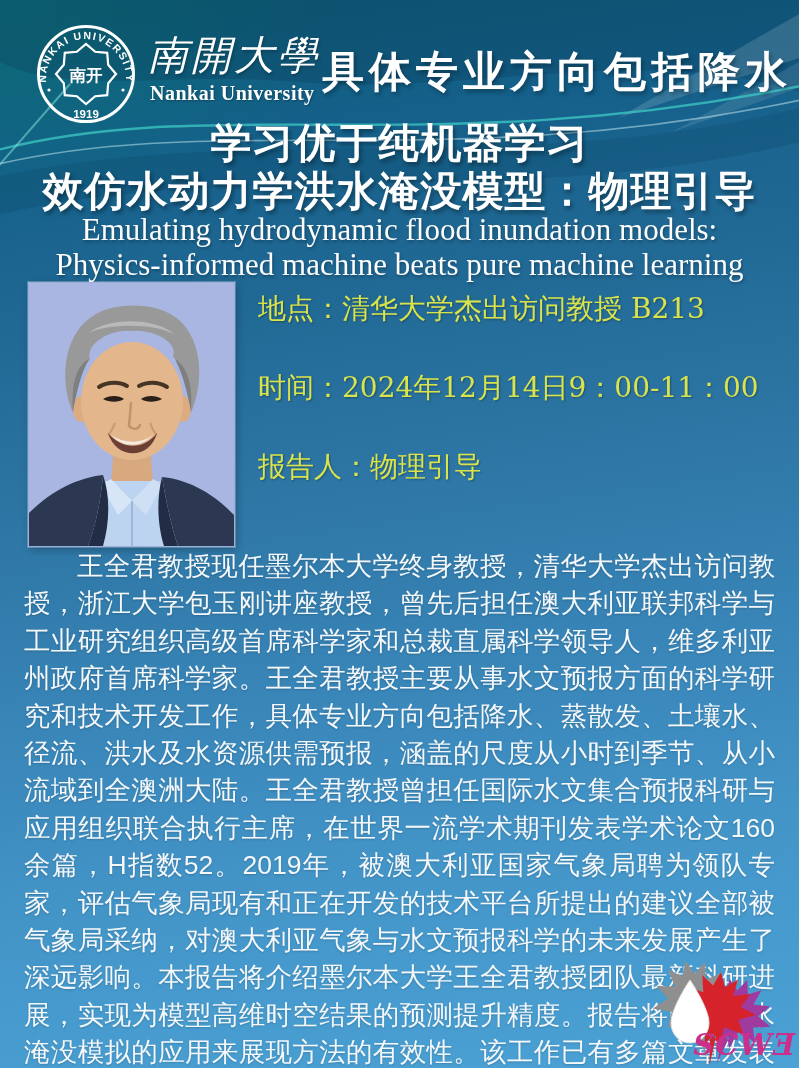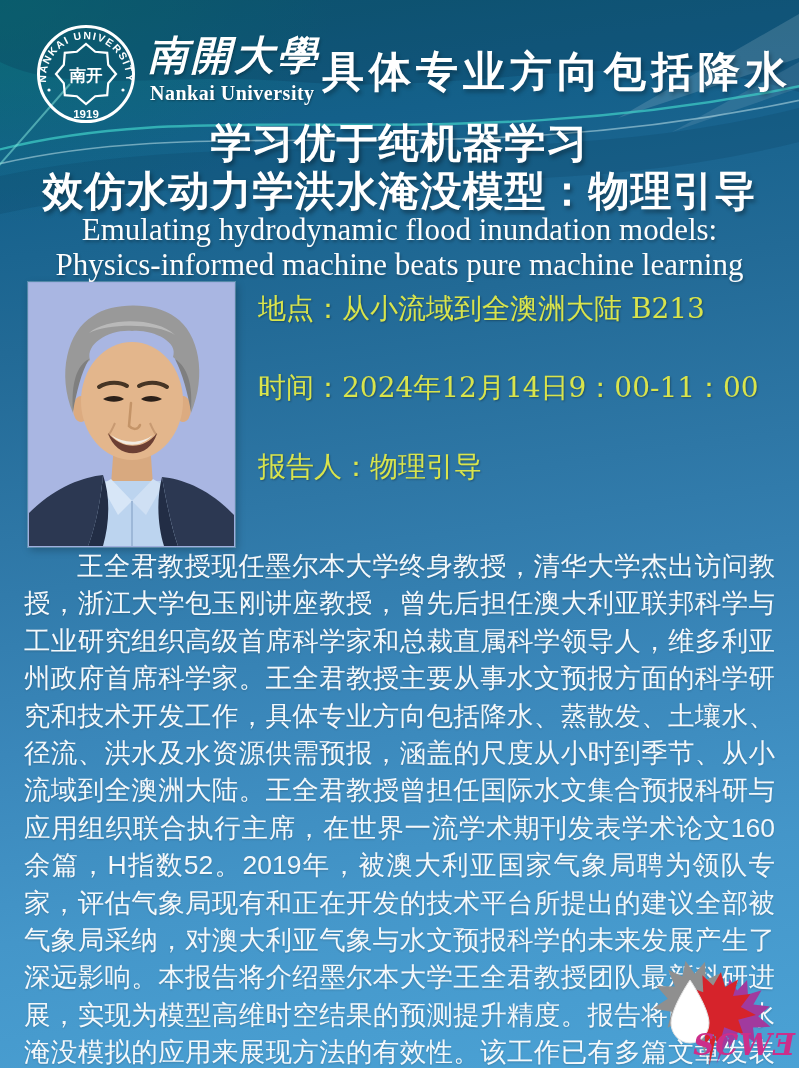--- a/index.html
+++ b/index.html
@@ -14,21 +14,21 @@
     pointer-events:none;
   }
   .bg-waves{position:absolute;top:0;left:0;pointer-events:none;}
 
   
   .header{position:absolute;top:0;left:0;width:100%;height:120px;}
   .seal{position:absolute;left:36px;top:24px;width:100px;height:100px;}
   .univ-cn{
     position:absolute;left:148px;top:28px;width:180px;
     font-family:"DejaVu Serif","Liberation Serif",serif;
-    font-style:italic;font-weight:bold;font-size:40px;color:#fff;
+    font-style:italic;font-weight:normal;font-size:40px;color:#fff;
     letter-spacing:3px;white-space:nowrap;text-shadow:1px 2px 3px rgba(0,0,0,.25);
   }
   .univ-en{
     position:absolute;left:150px;top:82px;
     font-family:"Liberation Serif",serif;font-weight:bold;font-size:20px;color:#fff;
     letter-spacing:.5px;text-shadow:1px 1px 2px rgba(0,0,0,.3);
   }
   .college{
     position:absolute;left:322px;top:44px;width:470px;
     font-family:"DejaVu Serif","Liberation Serif",serif;
@@ -160,21 +160,21 @@
       <path d="M102 120 L100 143 C104 147 109 147 111 142" stroke="#c49468" stroke-width="2.5" fill="none" stroke-linecap="round"></path>
 
       <path d="M86 140 C83 147 81 151 79 152" stroke="#c89a72" stroke-width="2" fill="none"></path>
       <path d="M121 140 C124 147 126 151 128 152" stroke="#c89a72" stroke-width="2" fill="none"></path>
       <path d="M79 150 C93 167 115 167 128 150 C121 177 87 177 79 150 Z" fill="#6b3f33"></path>
       <path d="M82 152 C95 161 112 161 124 152 C112 165 94 165 82 152 Z" fill="#f2ece2"></path>
     </svg>
   </div>
 
   <div class="details">
-    <div class="detail">地点：从小流域到全澳洲大陆 B213</div>
+    <div class="detail">地点：清华大学杰出访问教授 B213</div>
     <div class="detail">时间：2024年12月14日9：00-11：00</div>
     <div class="detail">报告人：物理引导</div>
   </div>
 
   <p class="bio">王全君教授现任墨尔本大学终身教授，清华大学杰出访问教授，浙江大学包玉刚讲座教授，曾先后担任澳大利亚联邦科学与工业研究组织高级首席科学家和总裁直属科学领导人，维多利亚州政府首席科学家。王全君教授主要从事水文预报方面的科学研究和技术开发工作，具体专业方向包括降水、蒸散发、土壤水、径流、洪水及水资源供需预报，涵盖的尺度从小时到季节、从小流域到全澳洲大陆。王全君教授曾担任国际水文集合预报科研与应用组织联合执行主席，在世界一流学术期刊发表学术论文160余篇，H指数52。2019年，被澳大利亚国家气象局聘为领队专家，评估气象局现有和正在开发的技术平台所提出的建议全部被气象局采纳，对澳大利亚气象与水文预报科学的未来发展产生了深远影响。本报告将介绍墨尔本大学王全君教授团队最新科研进展，实现为模型高维时空结果的预测提升精度。报告将以在洪水淹没模拟的应用来展现方法的有效性。该工作已有多篇文章发表在Nature Water、 Water Resources Research、Water Research、Journal of Environmental Management 等学术期刊。</p>
 
   <div class="scwe">
     <svg width="150" height="118" viewBox="0 0 150 118">
       <defs>
         <path id="leaf" d="M50 2 L56 16 L68 7 L65 24 L82 20 L74 34 L90 40 L73 47 L80 61 L60 56 L57 76 L50 64 L43 76 L40 56 L20 61 L27 47 L10 40 L26 34 L18 20 L35 24 L32 7 L44 16 Z M47 66 L50 96 L53 66 Z"></path>

